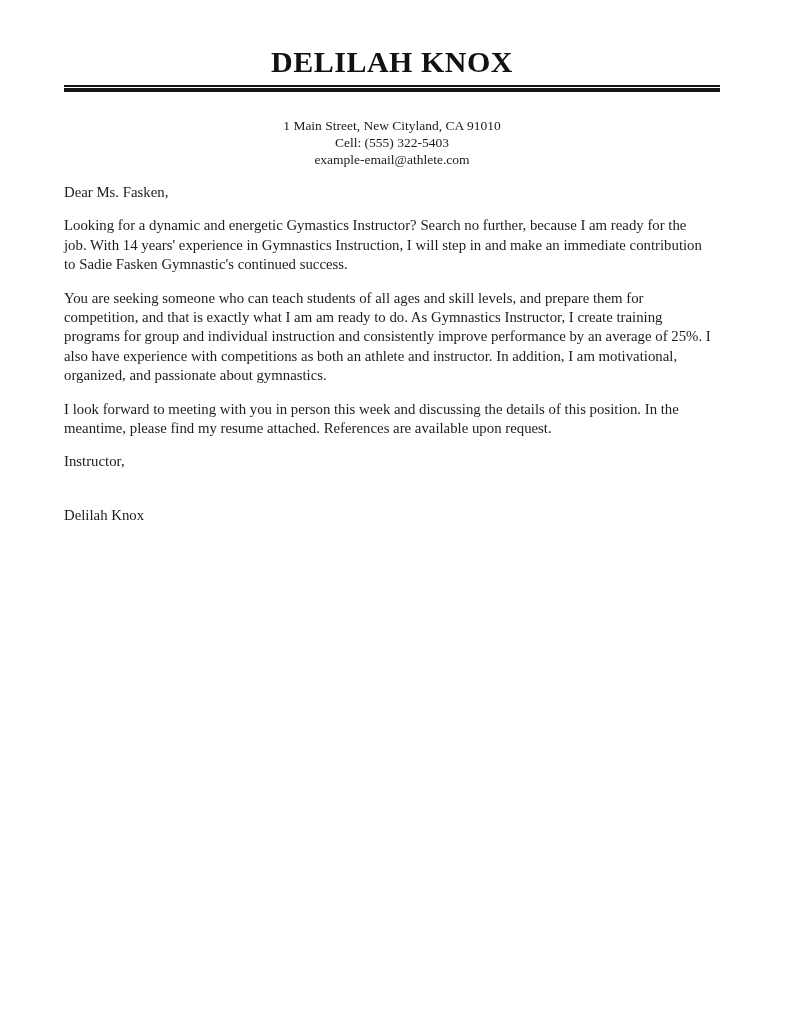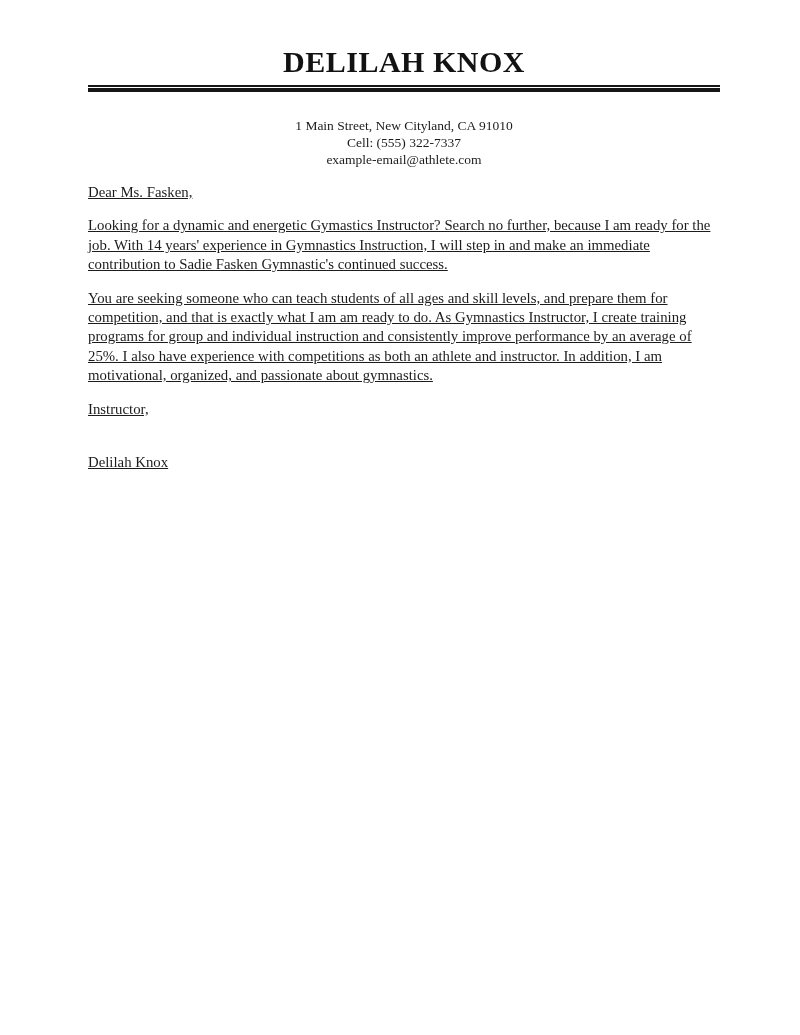--- a/index.html
+++ b/index.html
@@ -6,21 +6,21 @@
     margin: 0;
     padding: 0;
     background: #ffffff;
   }
   .page {
     position: relative;
     width: 800px;
     height: 1035px;
     background: #ffffff;
     box-sizing: border-box;
-    padding: 46px 80px 0 88px;
+    padding: 46px 80px 0 64px;
     font-family: "Liberation Serif", "DejaVu Serif", serif;
     color: #1c1c1c;
     overflow: hidden;
   }
   .head-name {
     margin: 0;
     text-align: center;
     font-size: 30px;
     line-height: 32px;
     font-weight: bold;
@@ -51,44 +51,44 @@
     color: #1c1c1c;
   }
   .letter-body {
     margin-top: 15px;
     font-size: 14.8px;
     line-height: 19.4px;
     text-align: left;
   }
   .letter-body p {
     margin: 0 8px 14px 0;
-    text-decoration: underline;
   }
   .signature {
     margin-top: 34px !important;
   }
 </style>
 </head>
 <body>
 
 <div class="page">
   <header>
     <h1 class="head-name">DELILAH KNOX</h1>
     <div class="header-rule">
       <div class="rule-thin"></div>
       <div class="rule-gap"></div>
       <div class="rule-thick"></div>
     </div>
     <div class="contact">
       <div>1 Main Street, New Cityland, CA 91010</div>
-      <div>Cell: (555) 322-7337</div>
+      <div>Cell: (555) 322-5403</div>
       <div>example-email@athlete.com</div>
     </div>
   </header>
 
   <main class="letter-body">
     <p>Dear Ms. Fasken,</p>
     <p>Looking for a dynamic and energetic Gymastics Instructor? Search no further, because I am ready for the job. With 14 years' experience in Gymnastics Instruction, I will step in and make an immediate contribution to Sadie Fasken Gymnastic's continued success.</p>
     <p>You are seeking someone who can teach students of all ages and skill levels, and prepare them for competition, and that is exactly what I am am ready to do. As Gymnastics Instructor, I create training programs for group and individual instruction and consistently improve performance by an average of 25%. I also have experience with competitions as both an athlete and instructor. In addition, I am motivational, organized, and passionate about gymnastics.</p>
+    <p>I look forward to meeting with you in person this week and discussing the details of this position. In the meantime, please find my resume attached. References are available upon request.</p>
     <p>Instructor,</p>
     <p class="signature">Delilah Knox</p>
   </main>
 </div>
 
 </body></html>

